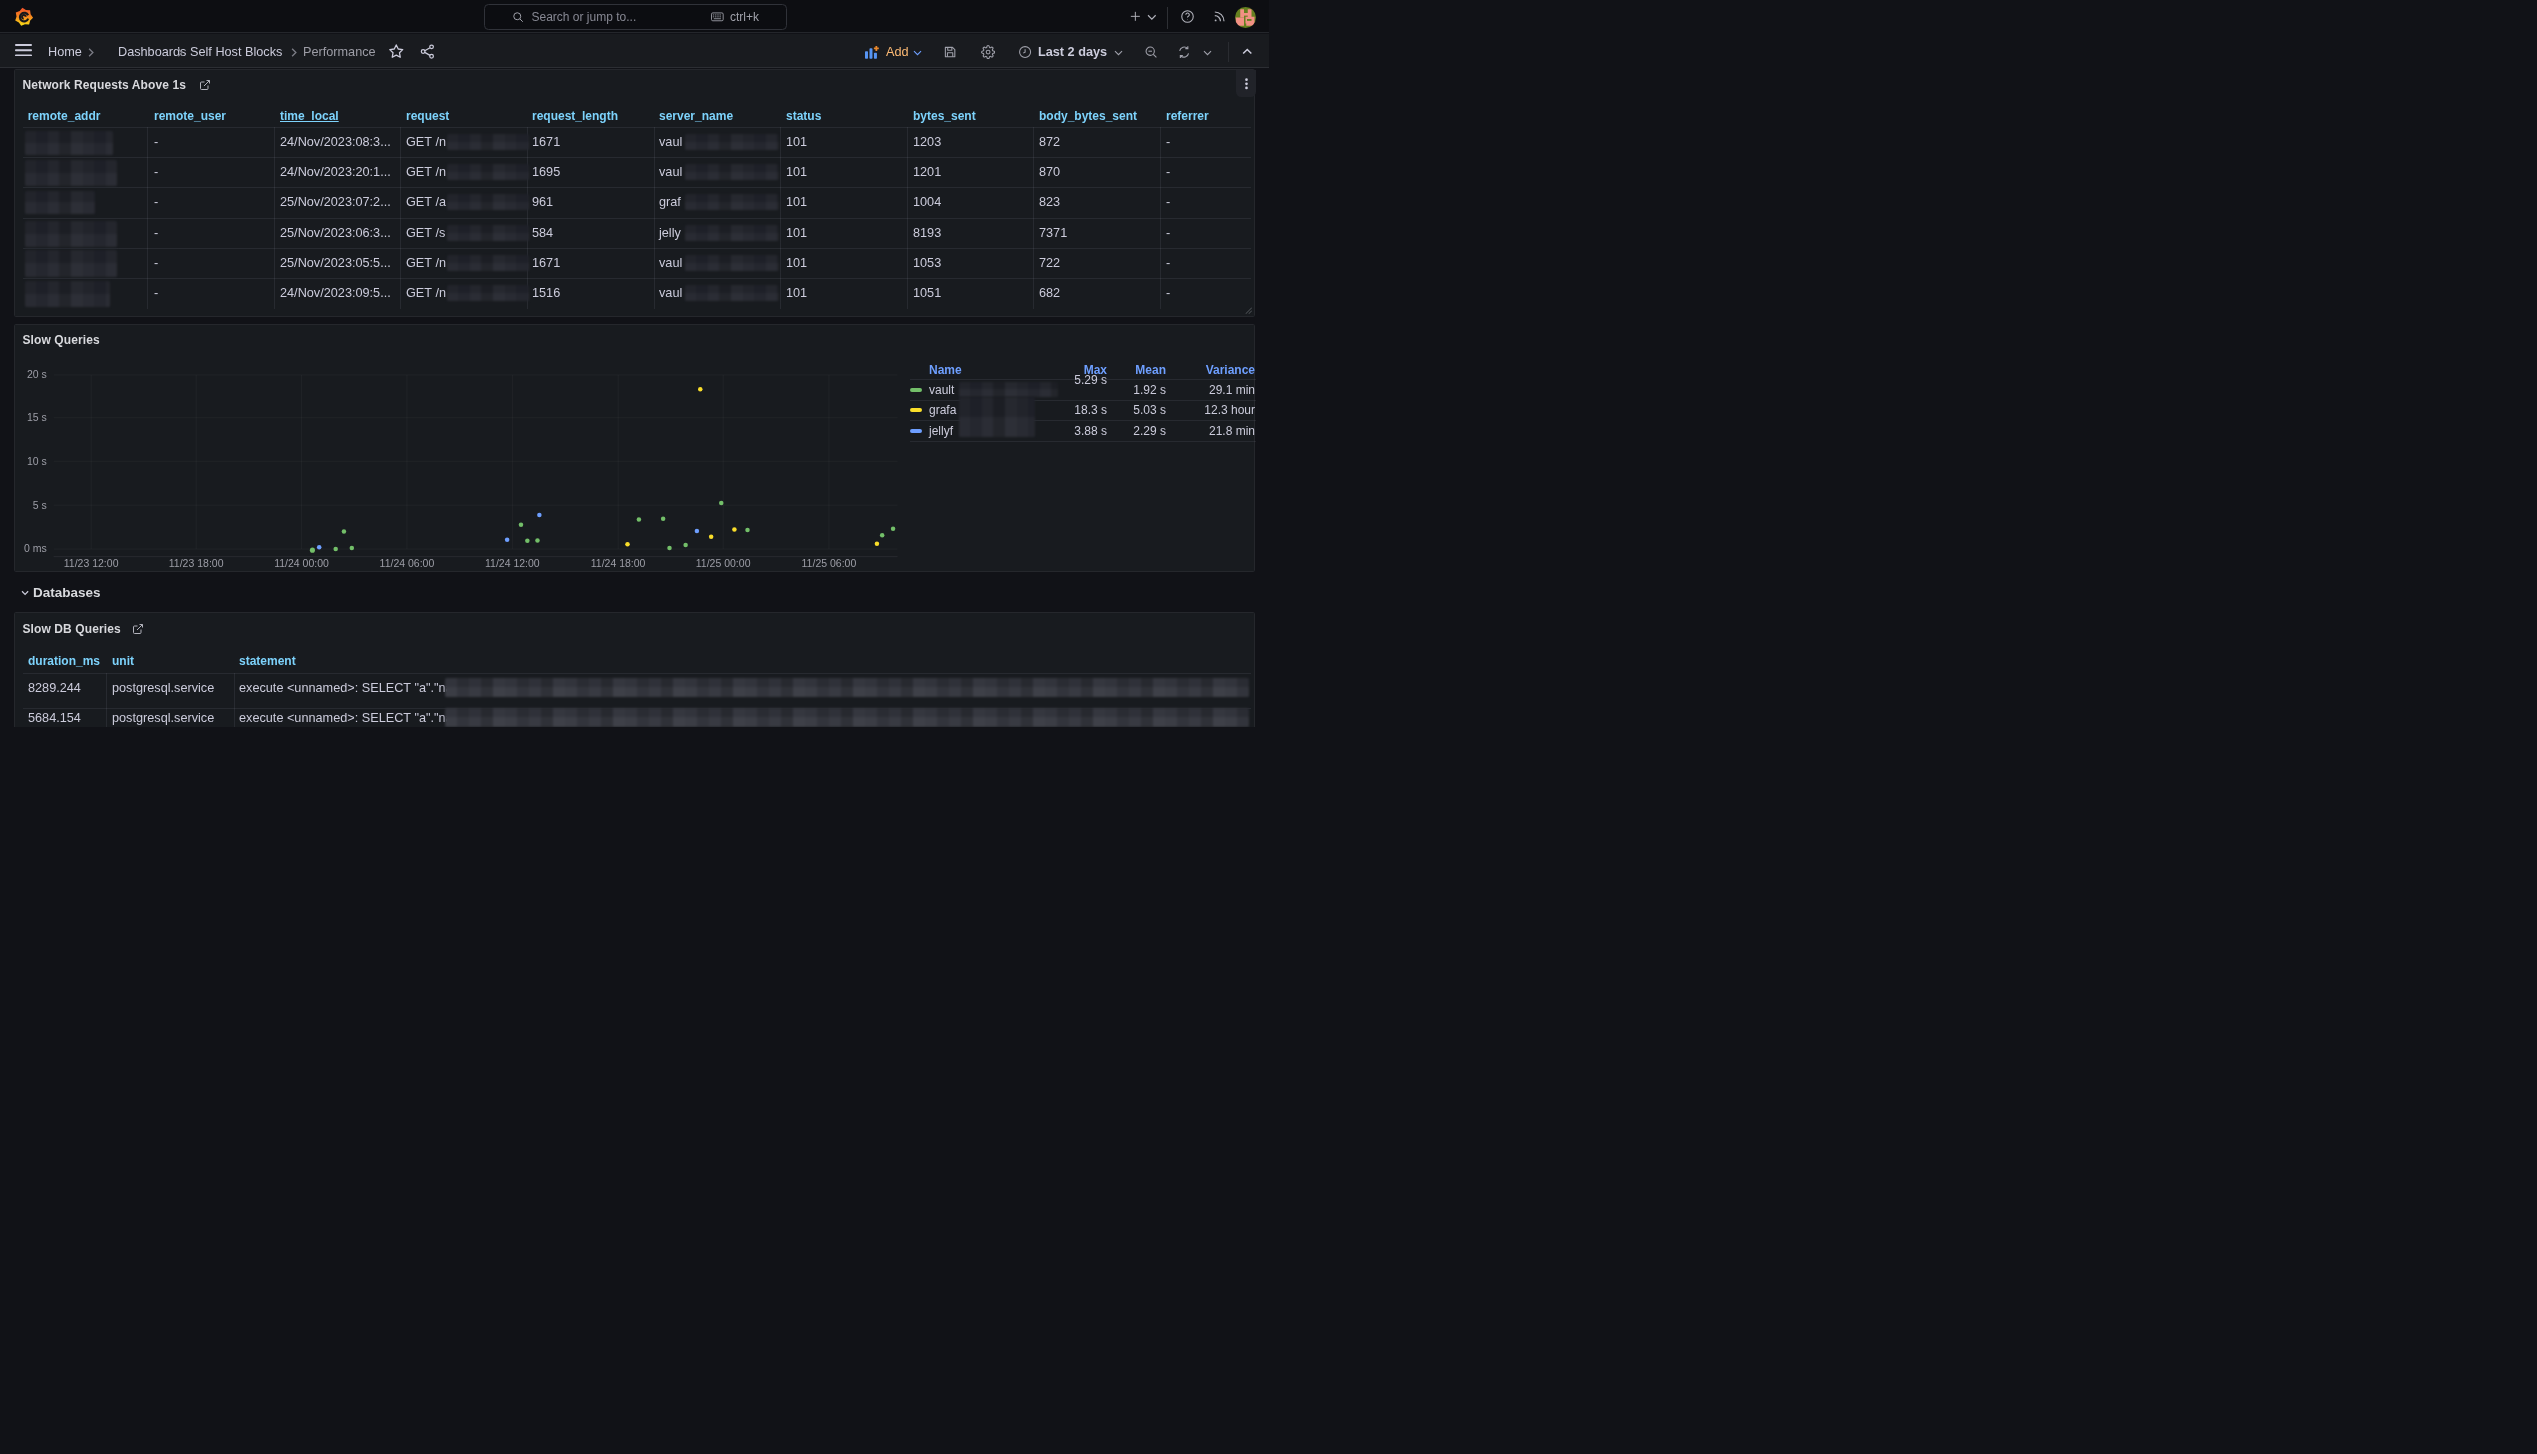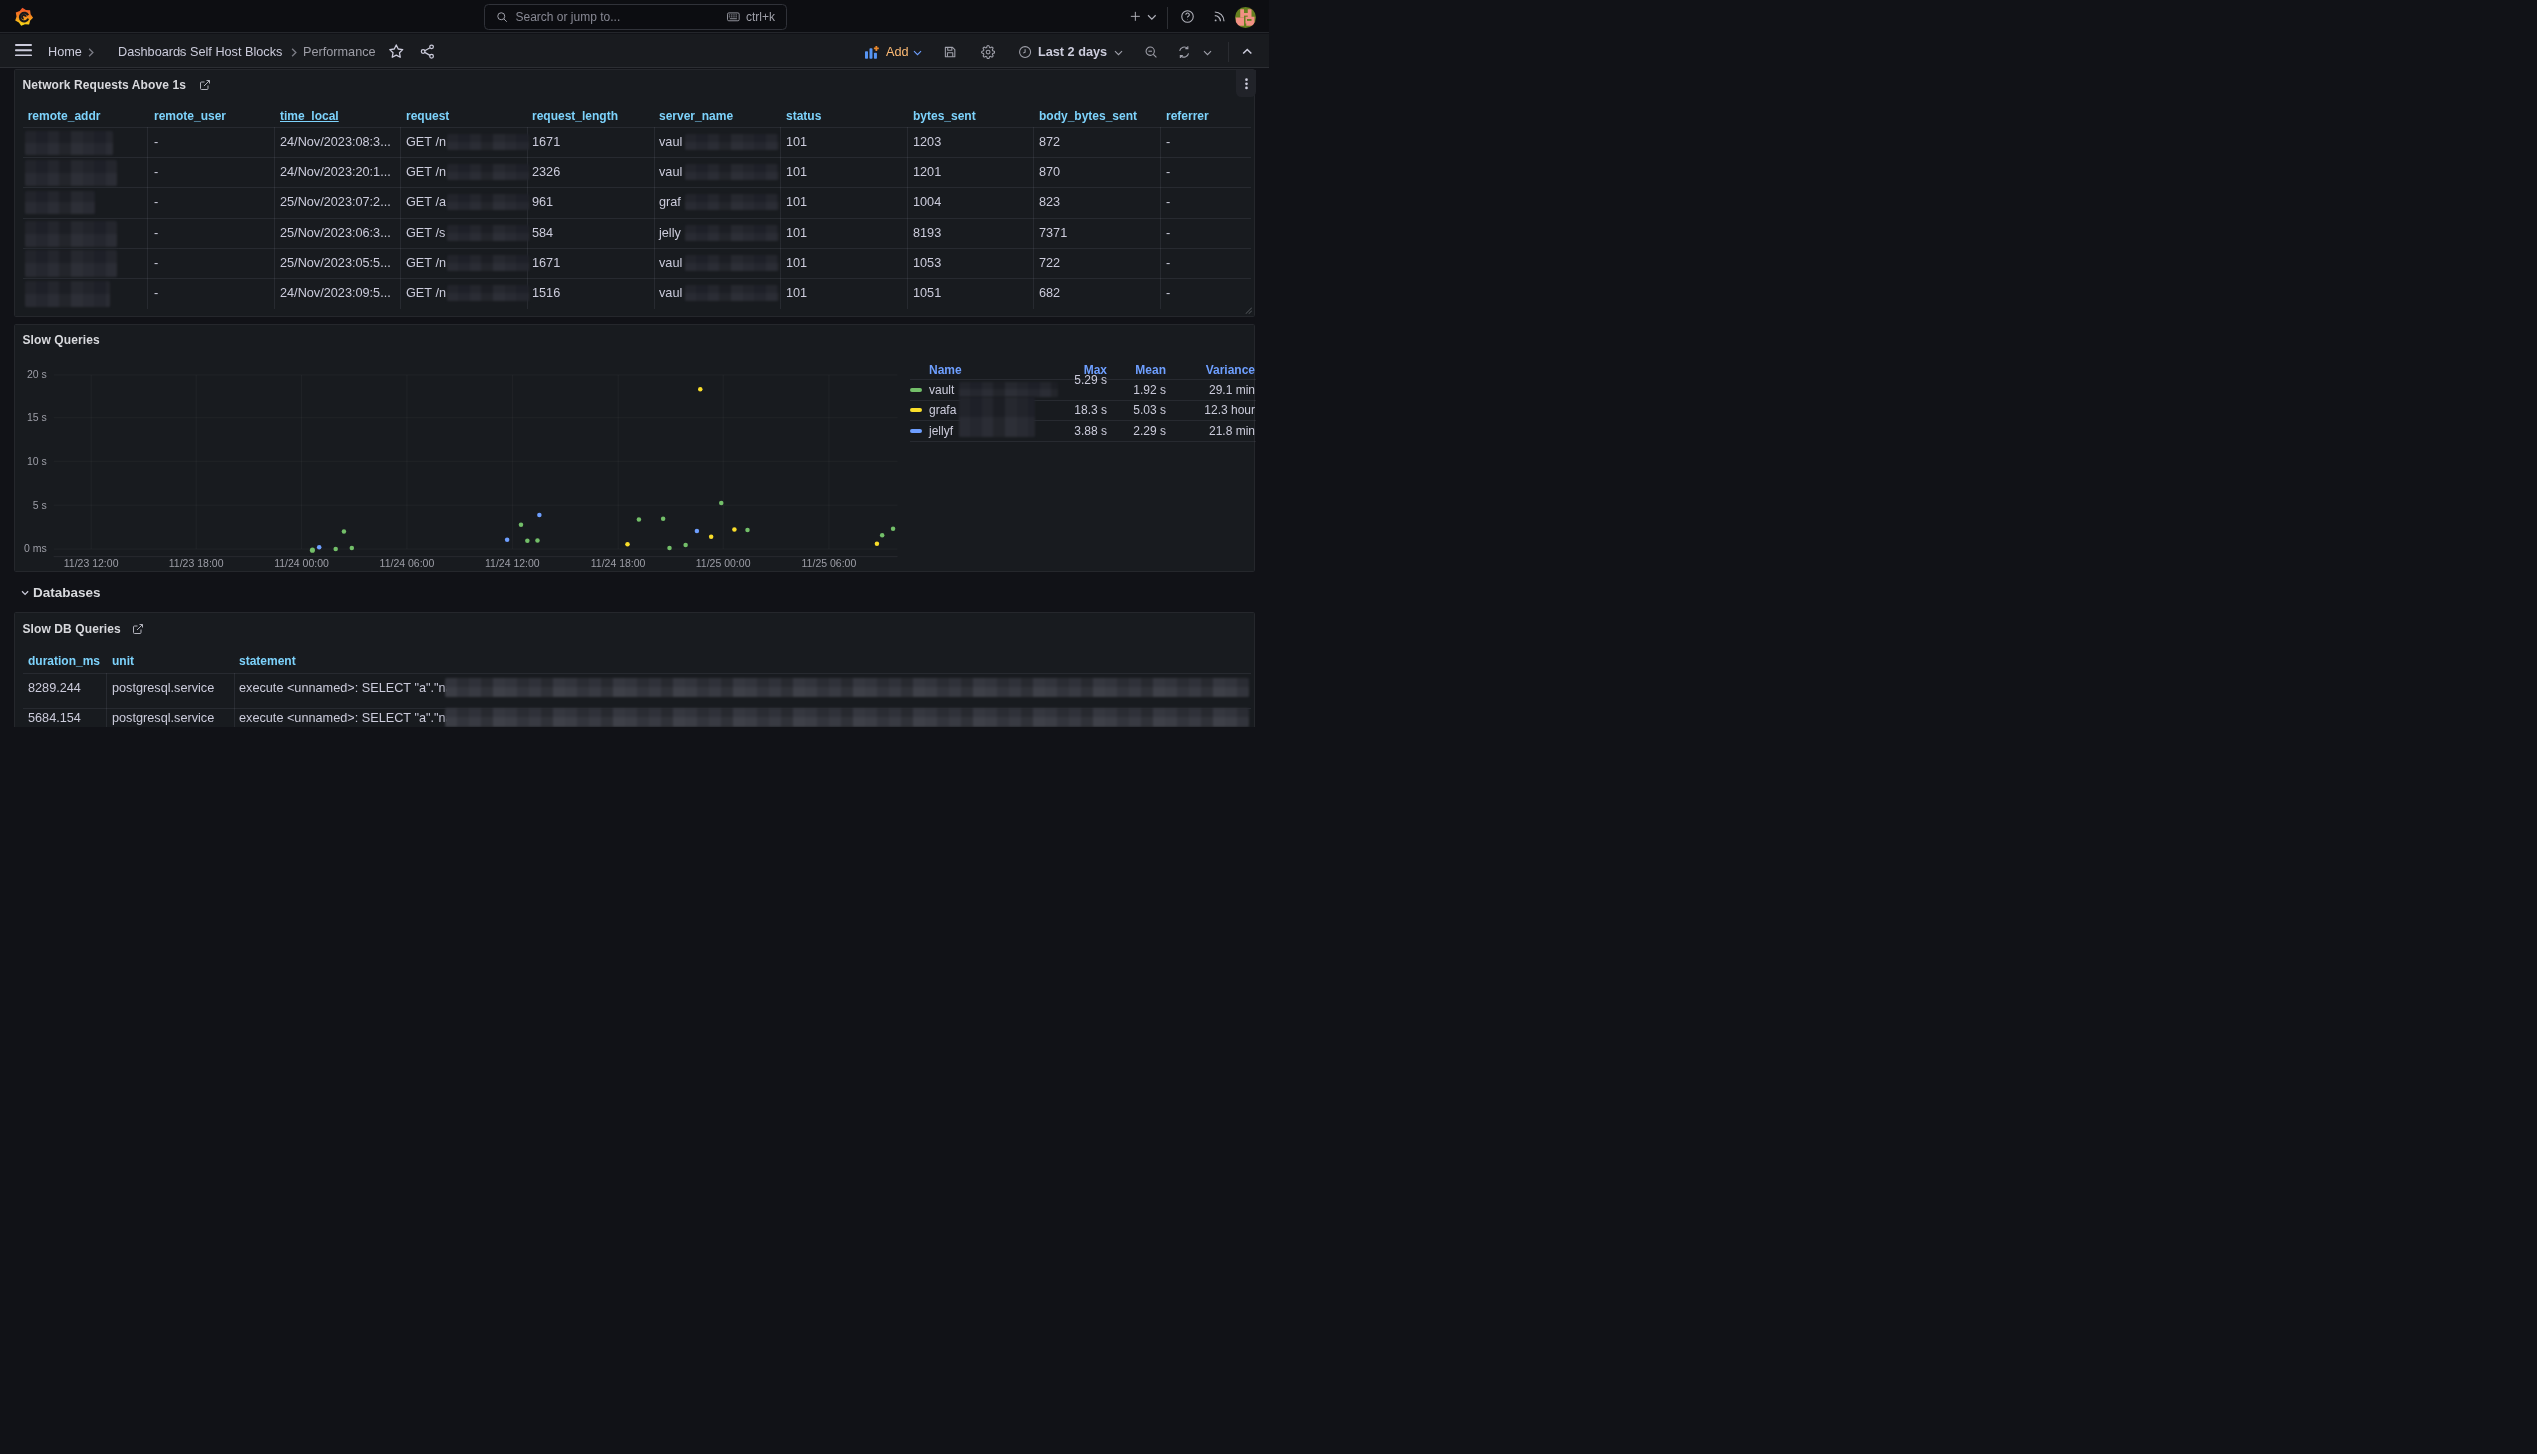--- a/index.html
+++ b/index.html
@@ -12,21 +12,21 @@
 #topbar { position:absolute; left:0; top:0; width:1269px; height:33px;
   background:#0d0e12; border-bottom:0.7px solid #24262b; }
 #toolbar { position:absolute; left:0; top:34px; width:1269px; height:34px;
   background:#191b1f; border-bottom:0.7px solid #2c2e33; }
 .crumb { color:#ccccdc; font-size:12.7px; }
 .crumb.last { color:#9d9da6; }
 
 
 #search { position:absolute; left:484px; top:4.1px; width:303px; height:26px;
   background:#0c0d11; border:0.7px solid #303239; border-radius:4.5px;
-  display:flex; align-items:center; padding:0 11px; }
+  display:flex; align-items:center; padding:0 27px; }
 #search .ph { color:#878893; font-size:12px; margin-left:7.5px; flex:1; }
 #kbadge { display:flex; align-items:center; gap:6px; color:#9fa0a9; font-size:12px; }
 
 
 .panel { position:absolute; left:14px; width:1241px; background:#181b1f;
   border:0.7px solid #25272c; border-radius:1.5px; }
 .ptitle { position:absolute; left:7.5px; top:7.5px; font-size:12px; font-weight:700;
   color:#d8d9dd; letter-spacing:0.1px; }
 
 
@@ -267,21 +267,21 @@
       <div class="td" style="left:898px;">1203</div>
       <div class="td" style="left:1024px;">872</div>
       <div class="td" style="left:1151px;">-</div>
     </div>
     <div class="trow" style="top:87px;">
       <div class="blur" style="left:10px; top:2.6px; width:92px; height:26px;"></div>
       <div class="td" style="left:139px;">-</div>
       <div class="td" style="left:265px;">24/Nov/2023:20:1...</div>
       <div class="td" style="left:391px;">GET /n</div>
       <div class="blur" style="left:432px; top:6.7px; width:82px; height:16.5px;"></div>
-      <div class="td" style="left:517px;">2326</div>
+      <div class="td" style="left:517px;">1695</div>
       <div class="td" style="left:644px;">vaul</div>
       <div class="blur" style="left:670px; top:6.7px; width:94px; height:16.5px;"></div>
       <div class="td" style="left:771px;">101</div>
       <div class="td" style="left:898px;">1201</div>
       <div class="td" style="left:1024px;">870</div>
       <div class="td" style="left:1151px;">-</div>
     </div>
     <div class="trow" style="top:117px;">
       <div class="blur" style="left:10px; top:4.1px; width:70px; height:23px;"></div>
       <div class="td" style="left:139px;">-</div>

